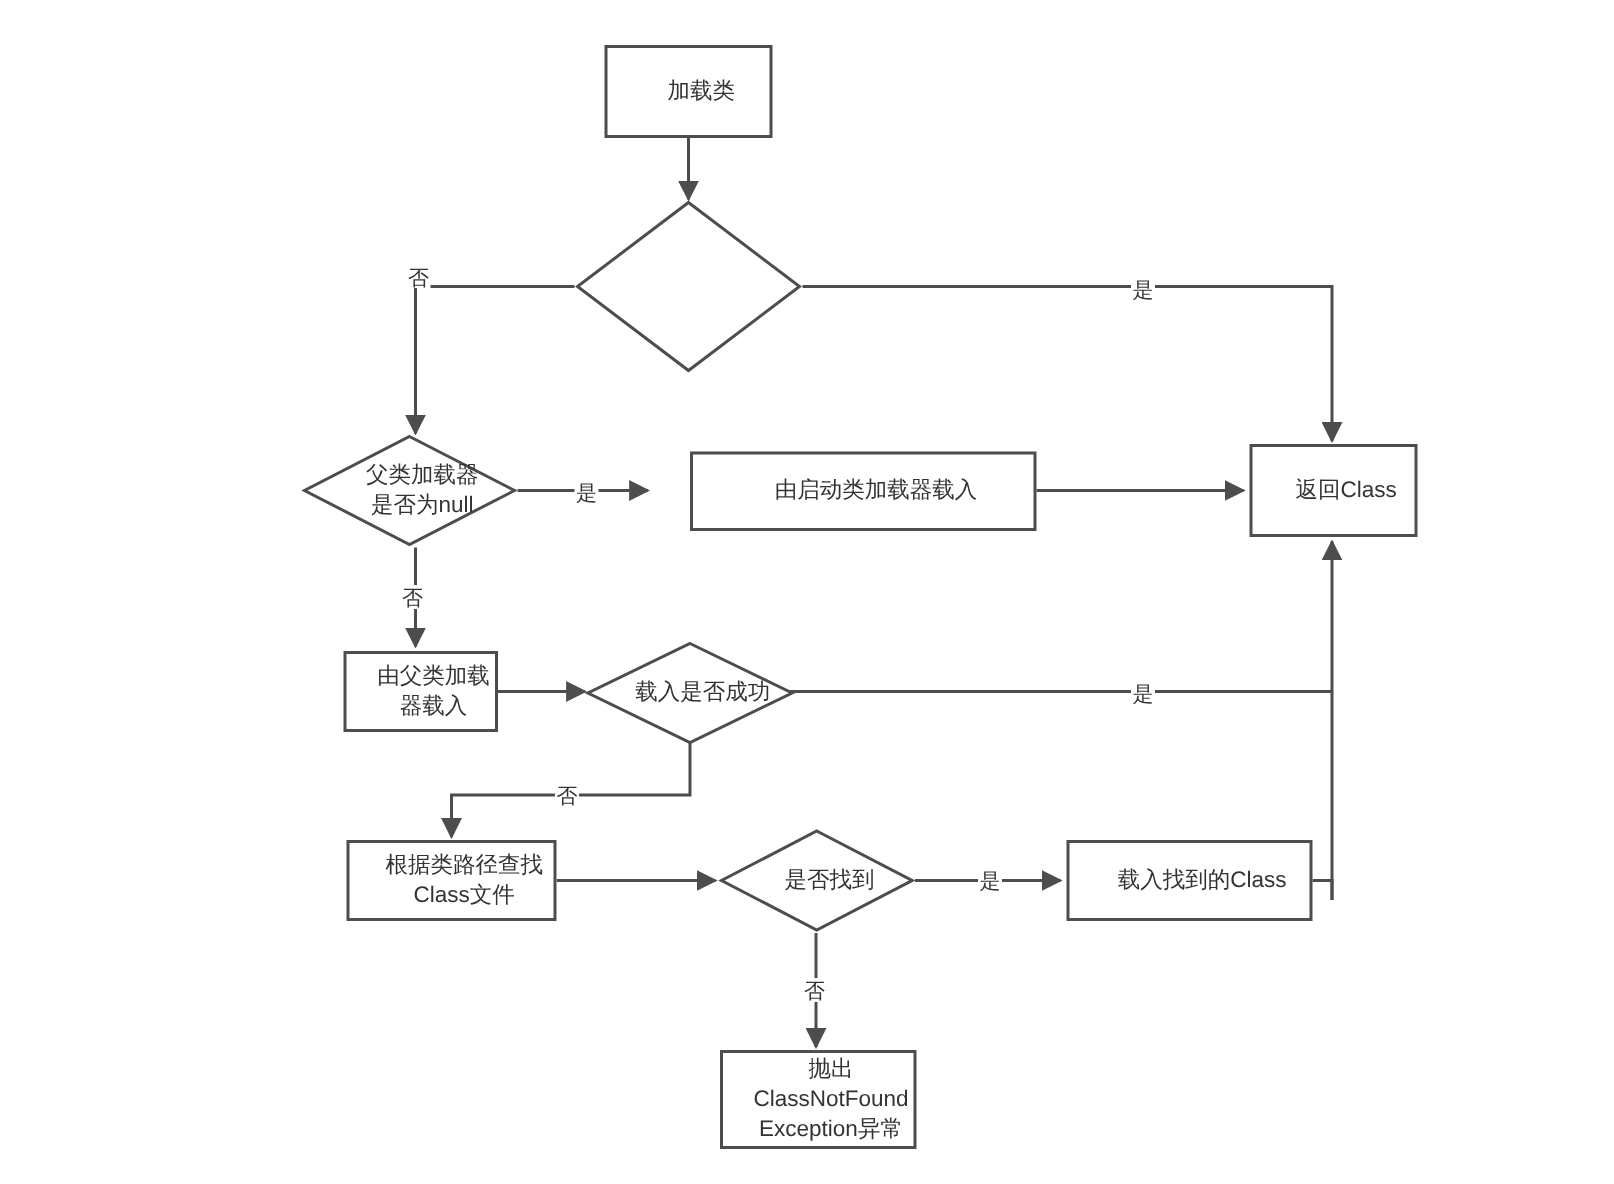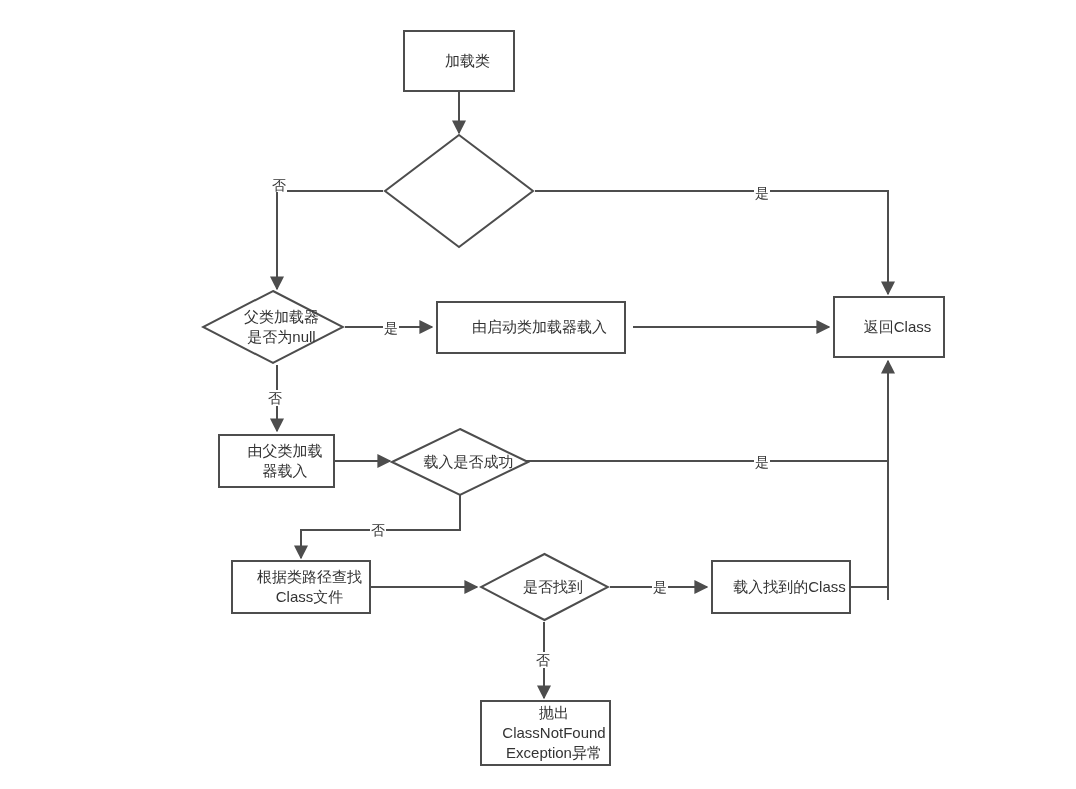--- a/index.html
+++ b/index.html
@@ -124,29 +124,29 @@
   <div class="node diamond" style="left:201px; top:289px; width:144px; height:76px;">
     <svg class="diamond-shape" viewBox="0 0 144 76" preserveAspectRatio="none">
       <polygon points="72,2 142,38 72,74 2,38" fill="#ffffff" stroke="#4d4d4d" stroke-width="2"></polygon>
     </svg>
     <div class="diamond-label">
       <div>父类加载器</div>
       <div>是否为null</div>
     </div>
   </div>
 
-  <div class="node rect" style="left:436px; top:301px; width:190px; height:53px;">
+  <div class="node rect" style="left:460px; top:301px; width:231px; height:53px;">
     <span>由启动类加载器载入</span>
   </div>
 
   <div class="node rect" style="left:833px; top:296px; width:112px; height:62px;text-align:center;">
     <span>返回Class</span>
   </div>
 
-  <div class="node rect" style="left:218px; top:434px; width:117px; height:54px;">
+  <div class="node rect" style="left:229px; top:434px; width:103px; height:54px;">
     <div>
       <div>由父类加载</div>
       <div>器载入</div>
     </div>
   </div>
 
   <div class="node diamond" style="left:390px; top:427px; width:140px; height:70px;">
     <svg class="diamond-shape" viewBox="0 0 140 70" preserveAspectRatio="none">
       <polygon points="70,2 138,35 70,68 2,35" fill="#ffffff" stroke="#4d4d4d" stroke-width="2"></polygon>
     </svg>
@@ -160,21 +160,21 @@
     </div>
   </div>
 
   <div class="node diamond" style="left:479px; top:552px; width:131px; height:70px;">
     <svg class="diamond-shape" viewBox="0 0 131 70" preserveAspectRatio="none">
       <polygon points="65.5,2 129,35 65.5,68 2,35" fill="#ffffff" stroke="#4d4d4d" stroke-width="2"></polygon>
     </svg>
     <div class="diamond-label">是否找到</div>
   </div>
 
-  <div class="node rect" style="left:711px; top:560px; width:140px; height:54px;">
+  <div class="node rect" style="left:711px; top:560px; width:164px; height:54px;">
     <span>载入找到的Class</span>
   </div>
 
   <div class="node rect" style="left:480px; top:700px; width:131px; height:66px;">
     <div>
       <div>抛出</div>
       <div>ClassNotFound</div>
       <div>Exception异常</div>
     </div>
   </div>

